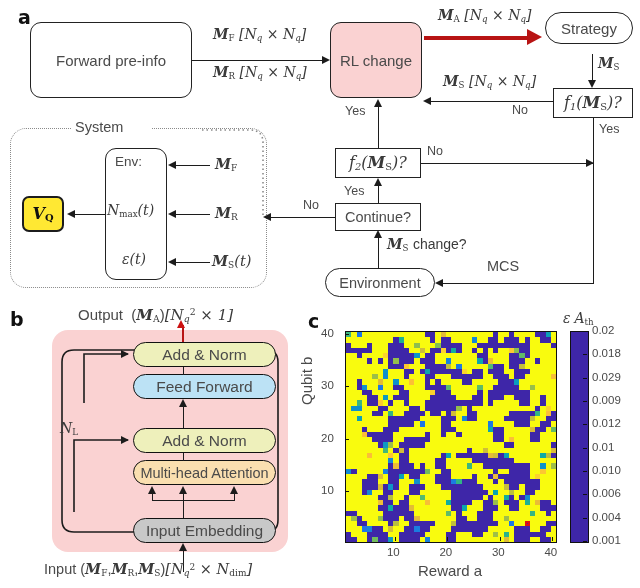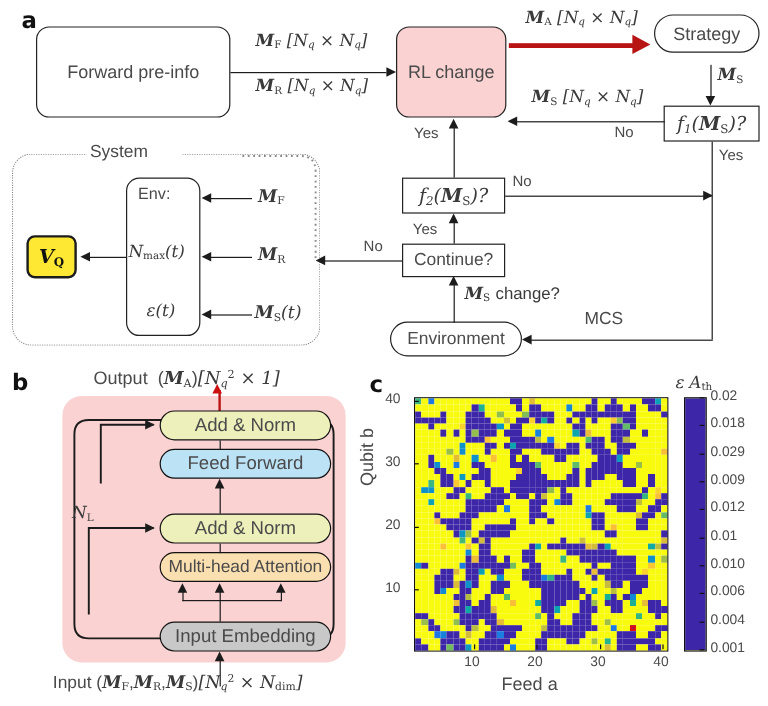--- a/index.html
+++ b/index.html
@@ -1821,21 +1821,21 @@
     <div style="background: rgb(62, 38, 168);"></div>
     <div style="background: rgb(62, 38, 168);"></div>
     <div style="background: rgb(62, 38, 168);"></div>
     <div style="background: rgb(249, 251, 14);"></div>
     <div style="background: rgb(249, 251, 14);"></div>
     <div style="background: rgb(62, 38, 168);"></div>
     <div style="background: rgb(62, 38, 168);"></div>
     <div style="background: rgb(249, 251, 14);"></div>
   </div>
 
-<div class="axname" style="left:418px;top:562px;">Feed a</div>
+<div class="axname" style="left:418px;top:562px;">Reward a</div>
 
 <div id="cbar" style="left: 570px; top: 331px; width: 17px; height: 210px; background: linear-gradient(rgb(62, 38, 168) 100%, rgb(64, 60, 216) 93.75%, rgb(54, 88, 239) 87.5%, rgb(33, 115, 232) 81.25%, rgb(20, 134, 215) 75%, rgb(14, 148, 199) 68.75%, rgb(11, 160, 183) 62.5%, rgb(15, 171, 162) 56.25%, rgb(45, 180, 135) 50%, rgb(93, 187, 105) 43.75%, rgb(142, 190, 79) 37.5%, rgb(186, 190, 61) 31.25%, rgb(224, 188, 54) 25%, rgb(252, 190, 55) 18.75%, rgb(252, 206, 46) 12.5%, rgb(249, 228, 36) 6.25%, rgb(249, 251, 14) 0%);"></div>
 <div class="lbl" style="left:563px;top:310px;font-size:14px;">
   <span class="math">ε</span>&nbsp;<span class="math" style="font-style:italic;">A</span><span class="math"><sub>th</sub></span>
 </div>
 
 <div id="cbar-ticks">
     <div class="tick" style="left: 592px; top: 534px;">0.001</div>
     <div class="tkm" style="left: 583px; top: 541px; width: 4px; height: 1px;"></div>
     <div class="tick" style="left: 592px; top: 510.667px;">0.004</div>

